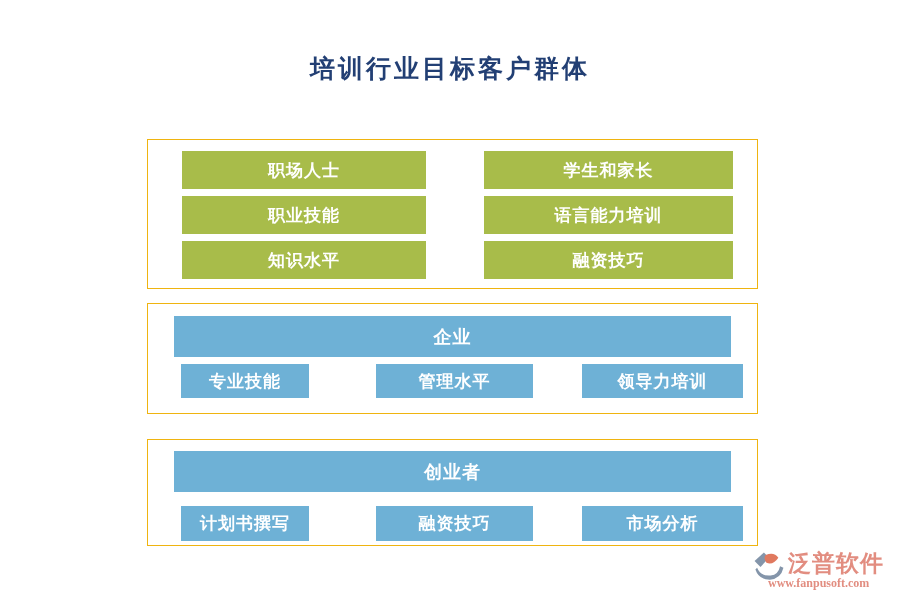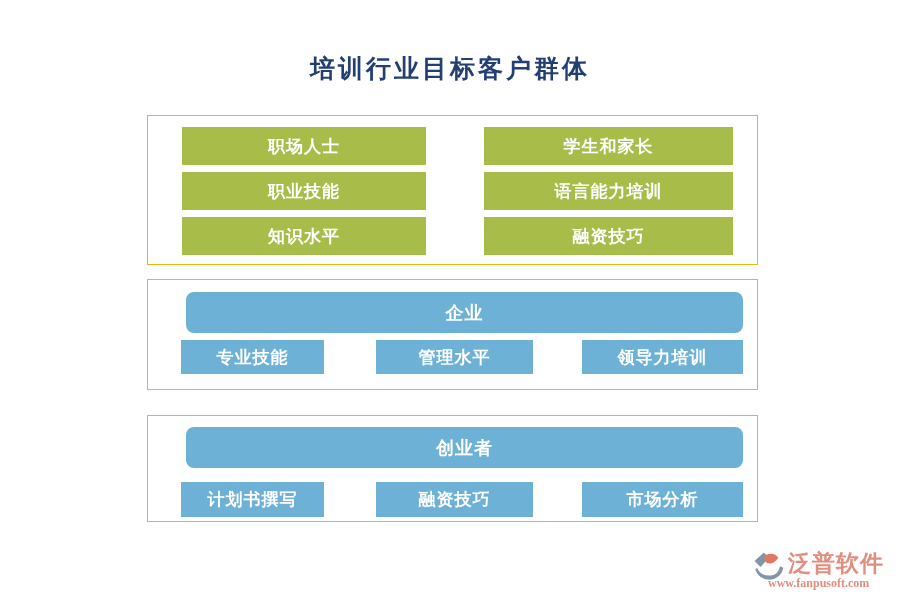--- a/index.html
+++ b/index.html
@@ -7,41 +7,41 @@
     position:relative;width:900px;height:600px;background:#ffffff;
     font-family:"Liberation Serif","DejaVu Serif",serif;overflow:hidden;
   }
   .page-title{
     position:absolute;top:52px;left:0;width:100%;
     text-align:center;font-size:25px;font-weight:bold;
     color:#223f74;letter-spacing:3px;
   }
   .panel{
     position:absolute;left:147px;width:611px;
-    border:1px solid #efb410;background:#ffffff;box-sizing:border-box;
+    border:1px solid #efb410;background:#ffffff;box-sizing:border-box;margin-top:24px;
   }
   #panel-individual{top:115px;height:150px;}
   #panel-enterprise{top:279px;height:111px;}
   #panel-entrepreneur{top:415px;height:107px;text-align:center;}
   .blk{
     position:absolute;display:flex;align-items:center;justify-content:center;
     color:#ffffff;font-weight:bold;font-size:17px;letter-spacing:1px;
     white-space:nowrap;
   }
   .green{background:#a8bc4a;}
   .blue{background:#6eb1d6;}
   
   .g-l{left:34px;width:244px;height:38px;}
   .g-r{left:336px;width:249px;height:38px;}
   .row1{top:11px;}.row2{top:56px;}.row3{top:101px;}
   
-  .hdr{left:38px;width:557px;height:41px;font-size:18px;border-radius:8px;}
+  .hdr{left:26px;width:557px;height:41px;font-size:18px;}
   #panel-enterprise .hdr{top:12px;}
   #panel-entrepreneur .hdr{top:11px;}
-  .sub1{left:33px;width:143px;height:34px;}
+  .sub1{left:33px;width:128px;height:34px;}
   .sub2{left:228px;width:157px;height:34px;}
   .sub3{left:434px;width:161px;height:34px;}
   #panel-enterprise .sub{top:60px;}
   #panel-entrepreneur .sub{top:66px;height:35px;}
   
   .logo{
     position:absolute;right:8px;bottom:6px;width:160px;height:46px;
   }
   .logo-icon{position:absolute;left:20px;top:1px;width:34px;height:36px;}
   .logo-text{

